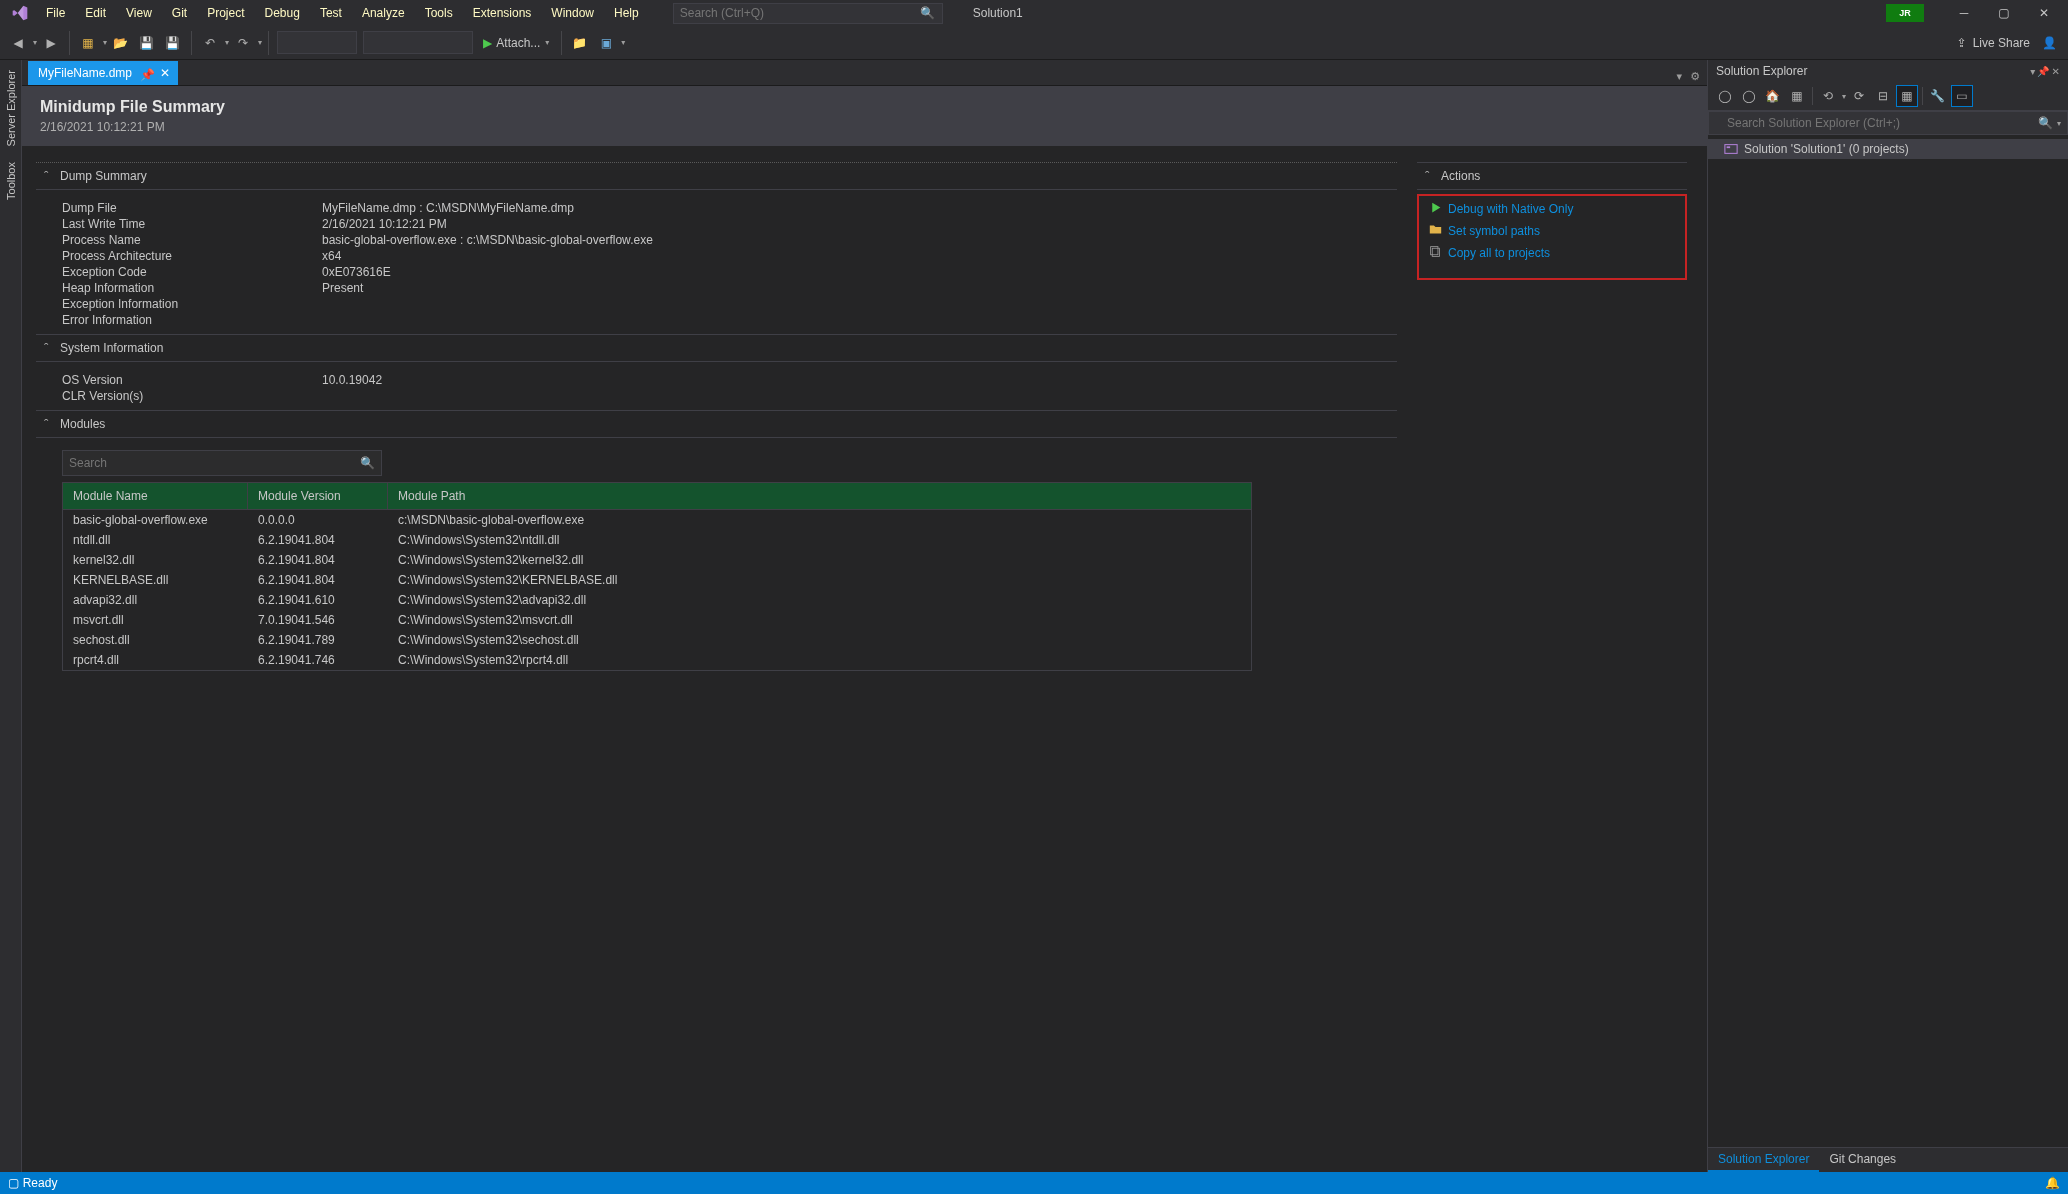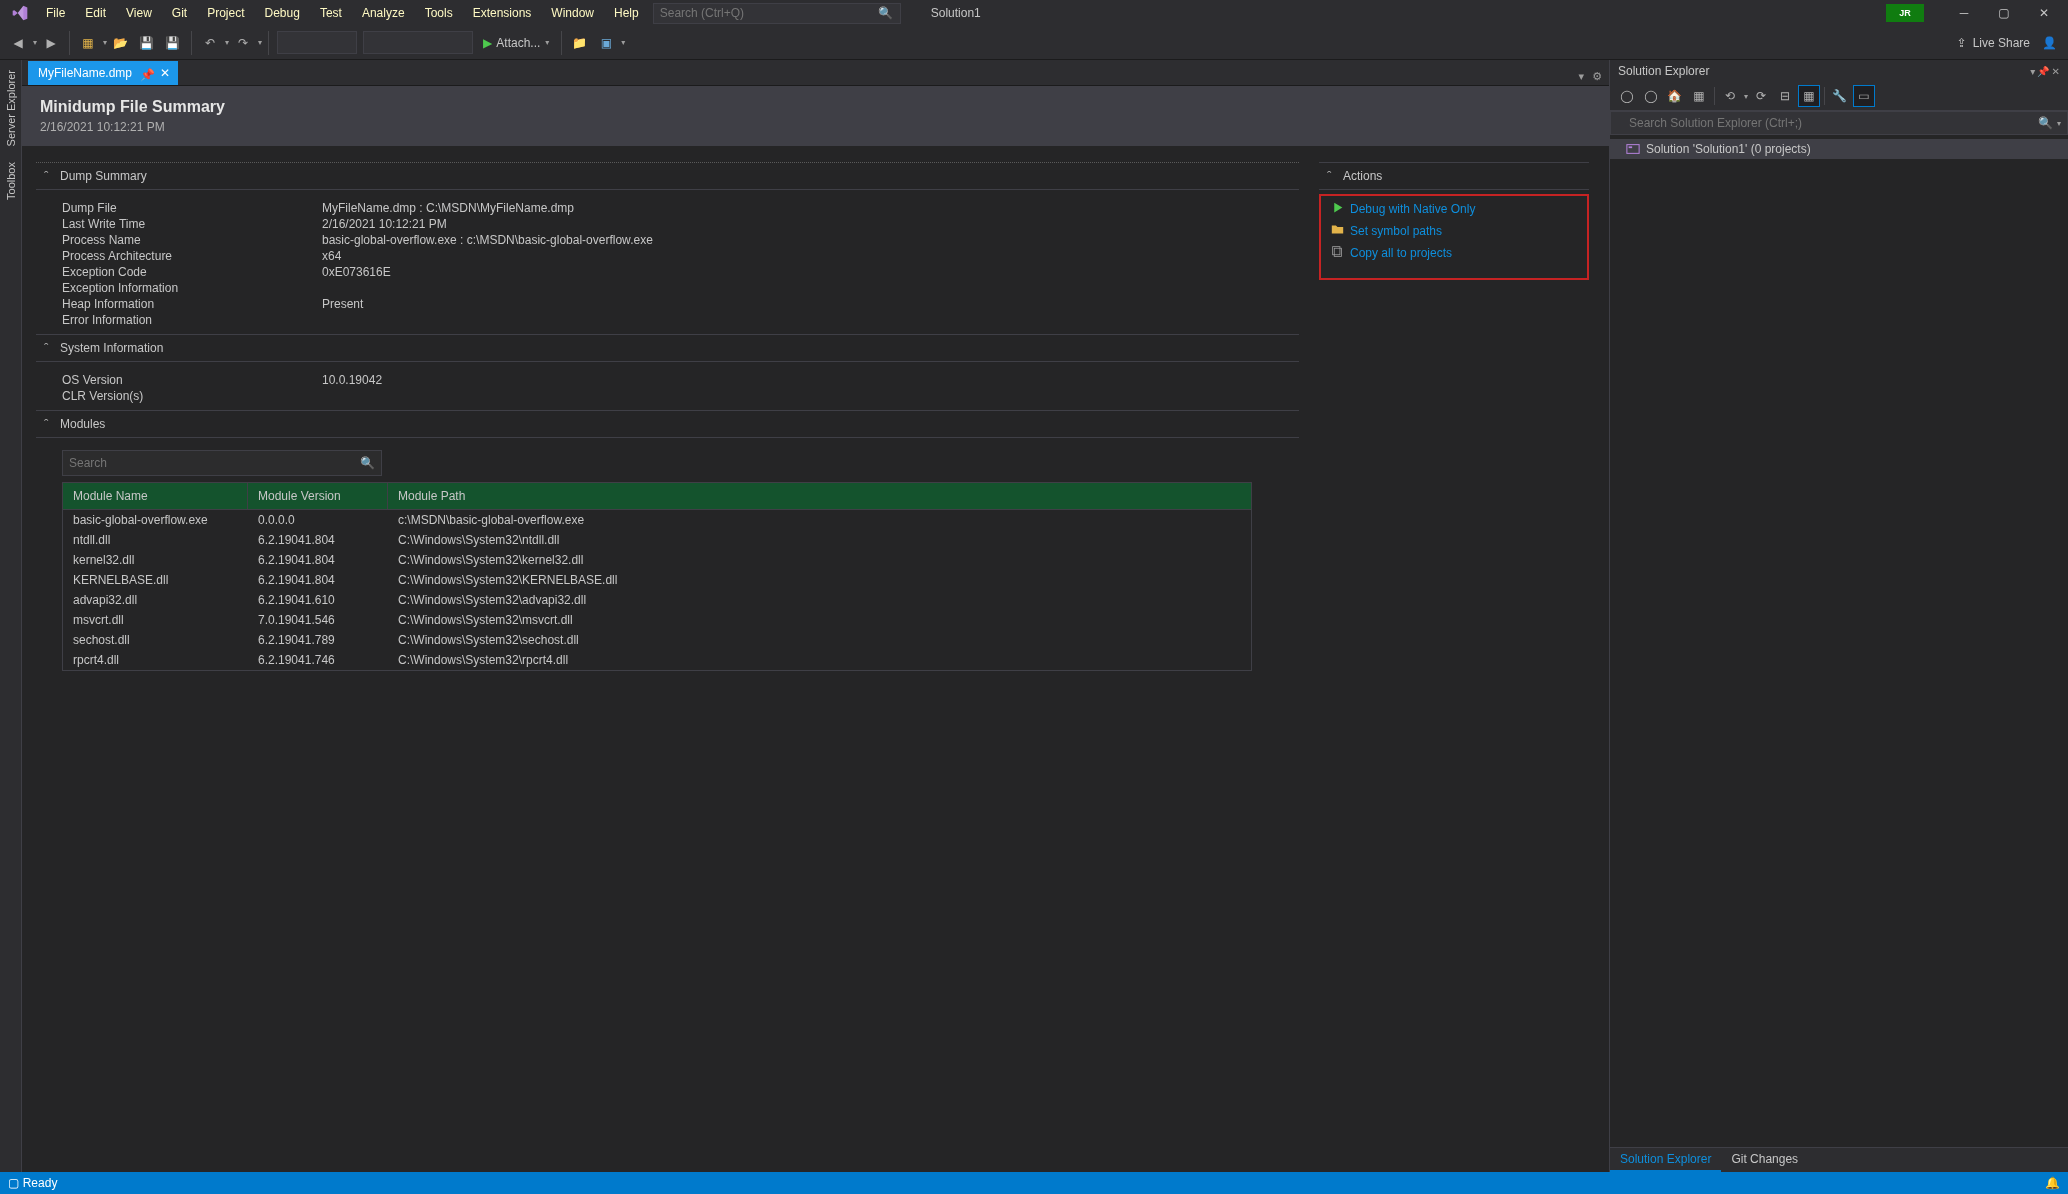--- a/index.html
+++ b/index.html
@@ -4,21 +4,21 @@
 <style>
 * { margin:0; padding:0; box-sizing:border-box; font-family:"Segoe UI",Tahoma,sans-serif; }
 body { background:#2d2d30; color:#c7c7c7; font-size:12px; overflow:hidden; width:2068px; height:1194px; }
 
 
 .titlebar { background:#2d2d30; height:26px; display:flex; align-items:center; padding:0 4px; }
 .vs-logo { width:20px; height:20px; margin:0 6px; display:flex; align-items:center; justify-content:center; }
 .vs-logo svg { width:18px; height:18px; }
 .menu { display:flex; gap:0; }
 .menu-item { padding:4px 10px; color:#fef9c3; cursor:pointer; }
-.search-box { margin-left:4px; background:#333337; border:1px solid #3f3f46; width:248px; height:21px; display:flex; align-items:center; padding:0 6px; color:#7a7a7a; }
+.search-box { margin-left:24px; background:#333337; border:1px solid #3f3f46; width:270px; height:21px; display:flex; align-items:center; padding:0 6px; color:#7a7a7a; }
 .search-box input { background:transparent; border:none; color:#c7c7c7; flex:1; outline:none; font-size:12px; }
 .search-icon { font-size:12px; color:#b0b0b0; }
 .solution-name { margin-left:30px; color:#c7c7c7; }
 .titlebar-right { margin-left:auto; display:flex; align-items:center; gap:0; }
 .badge { background:#107c10; color:#fff; width:38px; height:18px; display:flex; align-items:center; justify-content:center; font-size:9px; font-weight:bold; margin-right:20px; }
 .win-btn { width:40px; height:26px; display:flex; align-items:center; justify-content:center; color:#c7c7c7; }
 
 
 .toolbar { background:#2d2d30; height:34px; border-bottom:1px solid #1b1b1c; display:flex; align-items:center; padding:0 6px; gap:2px; }
 .tb-btn { width:24px; height:24px; display:flex; align-items:center; justify-content:center; color:#b0b0b0; }
@@ -73,21 +73,21 @@
 .col-name { width:185px; }
 .col-ver { width:140px; }
 .col-path { flex:1; }
 .mod-row { display:flex; border-bottom:0px solid #3f3f46; }
 .mod-row div { padding:3px 10px; font-size:12px; color:#c7c7c7; }
 .mod-row .col-name { width:185px; }
 .mod-row .col-ver { width:140px; }
 .mod-row .col-path { flex:1; }
 
 
-.se { width:459px; background:#252526; border-left:1px solid #3f3f46; display:flex; flex-direction:column; }
+.se { width:361px; background:#252526; border-left:1px solid #3f3f46; display:flex; flex-direction:column; }
 .se-title { background:#2d2d30; padding:4px 8px; font-size:12px; display:flex; align-items:center; }
 .se-title-right { margin-left:auto; display:flex; gap:2px; font-size:10px; color:#9d9d9d; }
 .se-toolbar { background:#2d2d30; padding:3px 6px; display:flex; gap:2px; align-items:center; border-bottom:1px solid #3f3f46; }
 .se-tbtn { width:22px; height:22px; display:flex; align-items:center; justify-content:center; color:#b0b0b0; }
 .se-tbtn.active { border:1px solid #007acc; background:#1f1f22; }
 .se-search { background:#333337; border:1px solid #3f3f46; height:24px; display:flex; align-items:center; padding:0 6px; margin:0; }
 .se-search input { flex:1; background:transparent; border:none; outline:none; color:#c7c7c7; font-size:12px;margin-left:12px; }
 .se-tree { flex:1; padding:4px 0; }
 .se-node { display:flex; align-items:center; gap:6px; padding:3px 8px 3px 16px; background:#3f3f46; }
 .se-node svg { width:14px; height:14px; }
@@ -218,26 +218,26 @@
               </div>
               <div class="kv-row">
                 <div class="kv-key">Process Architecture</div>
                 <div class="kv-val">x64</div>
               </div>
               <div class="kv-row">
                 <div class="kv-key">Exception Code</div>
                 <div class="kv-val">0xE073616E</div>
               </div>
               <div class="kv-row">
+                <div class="kv-key">Heap Information</div>
+                <div class="kv-val">Present</div>
+              </div>
+              <div class="kv-row">
                 <div class="kv-key">Exception Information</div>
                 <div class="kv-val"></div>
-              </div>
-              <div class="kv-row">
-                <div class="kv-key">Heap Information</div>
-                <div class="kv-val">Present</div>
               </div>
               <div class="kv-row">
                 <div class="kv-key">Error Information</div>
                 <div class="kv-val"></div>
               </div>
             </div>
 
           <div class="section-title">System Information</div>
           <div class="kv" id="kv-sys">
               <div class="kv-row">

